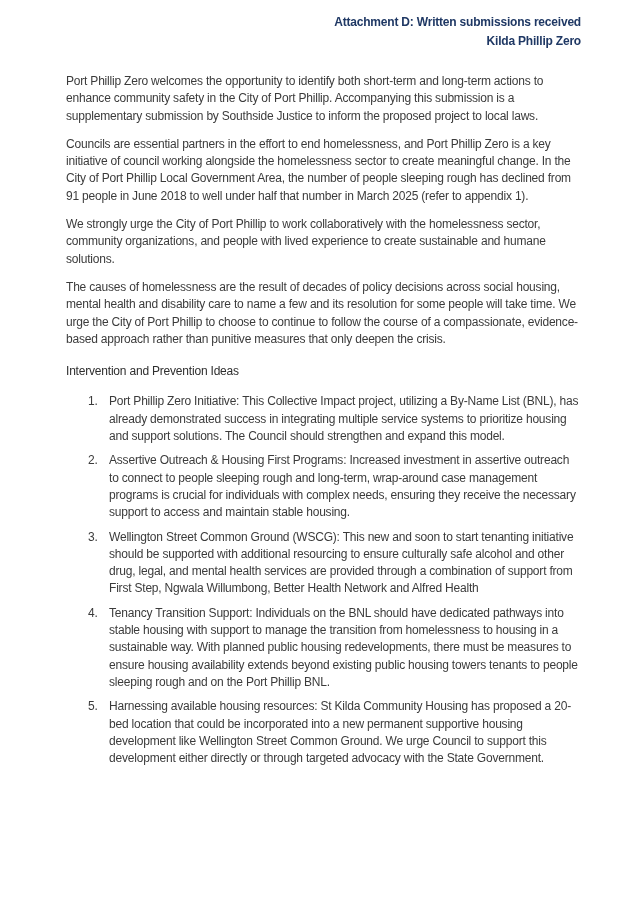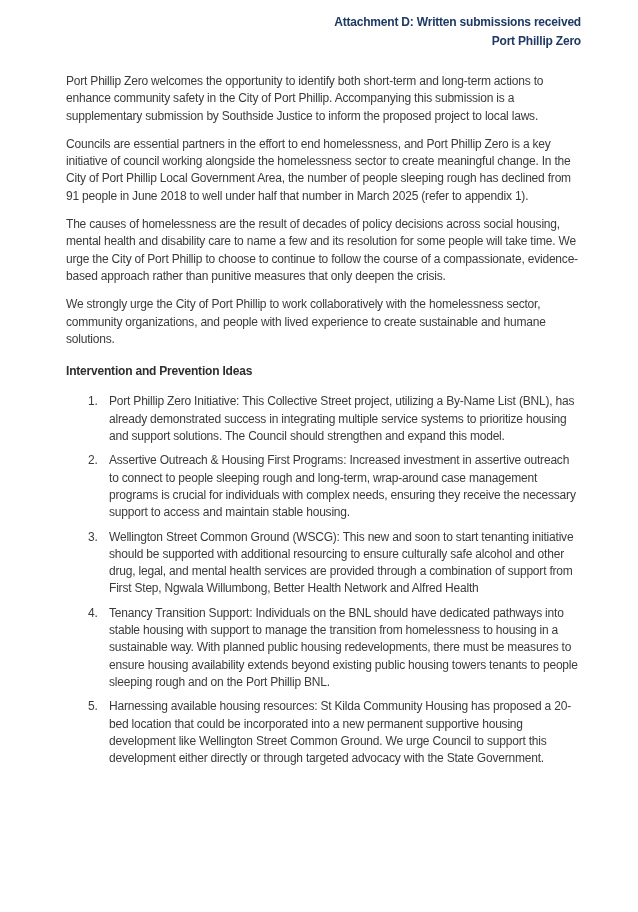--- a/index.html
+++ b/index.html
@@ -32,21 +32,21 @@
     font-weight: bold;
     color: var(--header-color);
     line-height: 19px;
     margin-bottom: 22px;
   }
   .para {
     margin: 0 0 11px 0;
   }
   .section-heading {
     font-size: 12px;
-    font-weight: bold;
+    font-weight: normal;
     color: var(--heading-color);
     margin: 15px 0 11px 0;
     line-height: 17.3px;
   }
   .numbered-list {
     margin-top: 13px;
   }
   .list-item {
     display: flex;
     margin: 0 0 7px 0;
@@ -60,39 +60,39 @@
     flex: 1;
   }
 </style>
 </head>
 <body>
 
 <div class="page">
 
   <div class="doc-header">
     <div>Attachment D: Written submissions received</div>
-    <div>Port Phillip Zero</div>
+    <div>Kilda Phillip Zero</div>
   </div>
 
   <p class="para">Port Phillip Zero welcomes the opportunity to identify both short-term and long-term actions to enhance community safety in the City of Port Phillip. Accompanying this submission is a supplementary submission by Southside Justice to inform the proposed project to local laws.</p>
 
   <p class="para">Councils are essential partners in the effort to end homelessness, and Port Phillip Zero is a key initiative of council working alongside the homelessness sector to create meaningful change. In the City of Port Phillip Local Government Area, the number of people sleeping rough has declined from 91 people in June 2018 to well under half that number in March 2025 (refer to appendix 1).</p>
 
+  <p class="para">We strongly urge the City of Port Phillip to work collaboratively with the homelessness sector, community organizations, and people with lived experience to create sustainable and humane solutions.</p>
+
   <p class="para">The causes of homelessness are the result of decades of policy decisions across social housing, mental health and disability care to name a few and its resolution for some people will take time. We urge the City of Port Phillip to choose to continue to follow the course of a compassionate, evidence-based approach rather than punitive measures that only deepen the crisis.</p>
-
-  <p class="para">We strongly urge the City of Port Phillip to work collaboratively with the homelessness sector, community organizations, and people with lived experience to create sustainable and humane solutions.</p>
 
   <h2 class="section-heading">Intervention and Prevention Ideas</h2>
 
 
   <div class="numbered-list">
 
     <div class="list-item">
       <span class="num">1.</span>
-      <span class="li-text">Port Phillip Zero Initiative: This Collective Street project, utilizing a By-Name List (BNL), has already demonstrated success in integrating multiple service systems to prioritize housing and support solutions. The Council should strengthen and expand this model.</span>
+      <span class="li-text">Port Phillip Zero Initiative: This Collective Impact project, utilizing a By-Name List (BNL), has already demonstrated success in integrating multiple service systems to prioritize housing and support solutions. The Council should strengthen and expand this model.</span>
     </div>
 
     <div class="list-item">
       <span class="num">2.</span>
       <span class="li-text">Assertive Outreach &amp; Housing First Programs: Increased investment in assertive outreach to connect to people sleeping rough and long-term, wrap-around case management programs is crucial for individuals with complex needs, ensuring they receive the necessary support to access and maintain stable housing.</span>
     </div>
 
     <div class="list-item">
       <span class="num">3.</span>
       <span class="li-text">Wellington Street Common Ground (WSCG): This new and soon to start tenanting initiative should be supported with additional resourcing to ensure culturally safe alcohol and other drug, legal, and mental health services are provided through a combination of support from First Step, Ngwala Willumbong, Better Health Network and Alfred Health</span>

